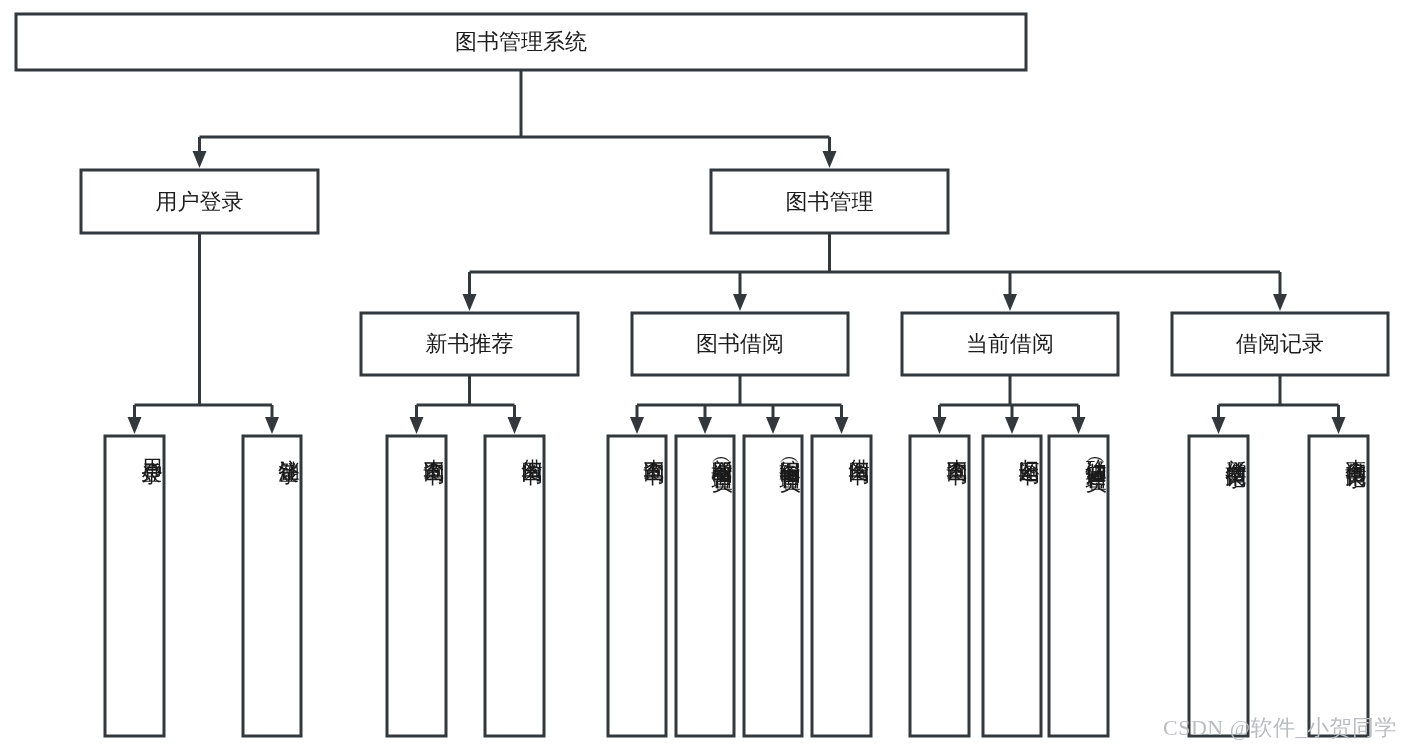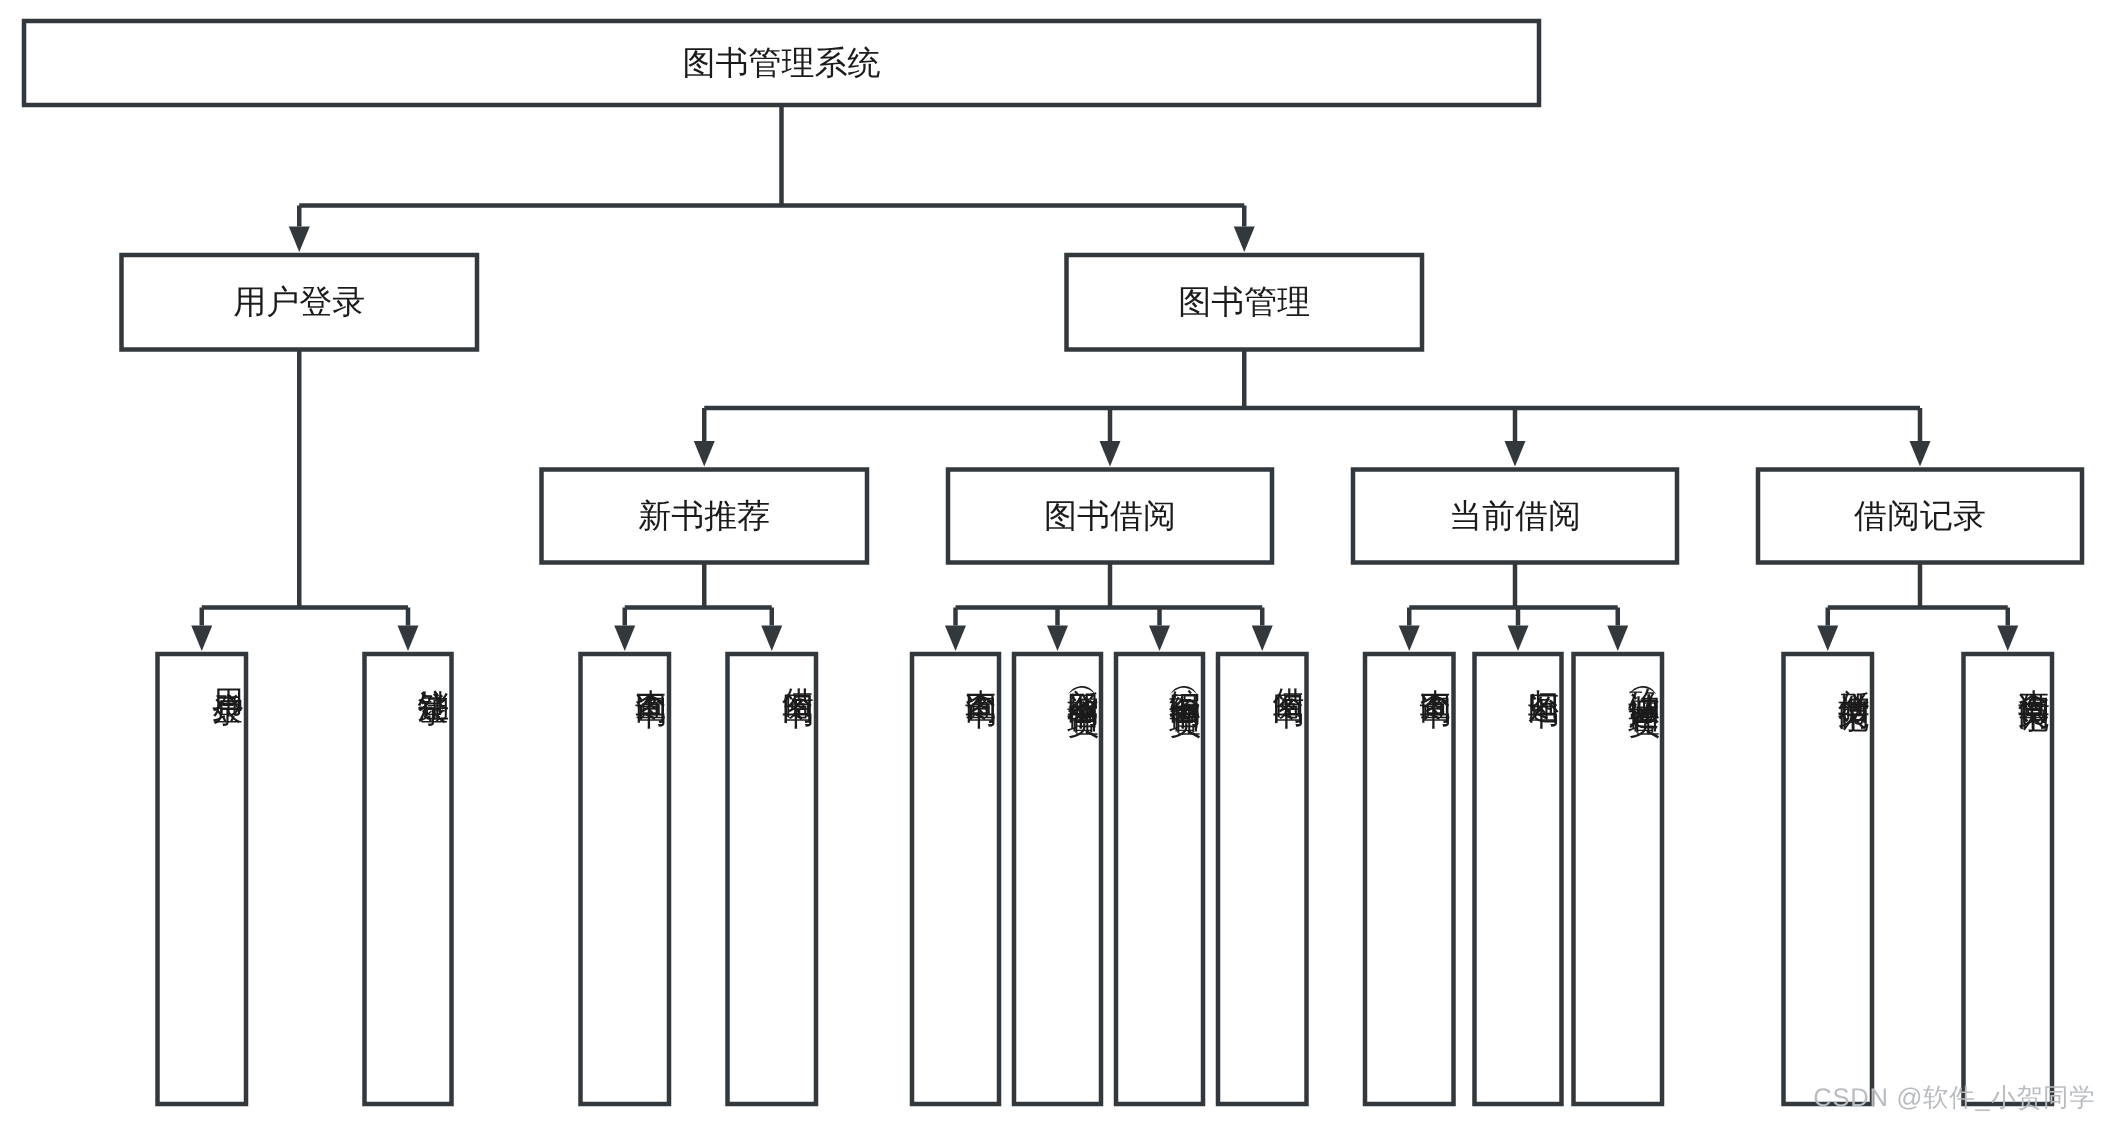--- a/index.html
+++ b/index.html
@@ -53,22 +53,22 @@
     color: #1b1b1b;
     letter-spacing: 2px;
     text-align: left;
     white-space: normal;
     pointer-events: none;
   }
   .watermark {
     position: absolute;
     right: 8px;
     bottom: 4px;
-    font-family: Liberation Sans, sans-serif;
-    font-size: 17px;
+    font-family: Liberation Serif, serif;
+    font-size: 22px;
     color: #b9bcc0;
     letter-spacing: 0.5px;
     white-space: nowrap;
     text-align: center;
   }
 </style>
 </head>
 <body>
 
 <div id="canvas">

